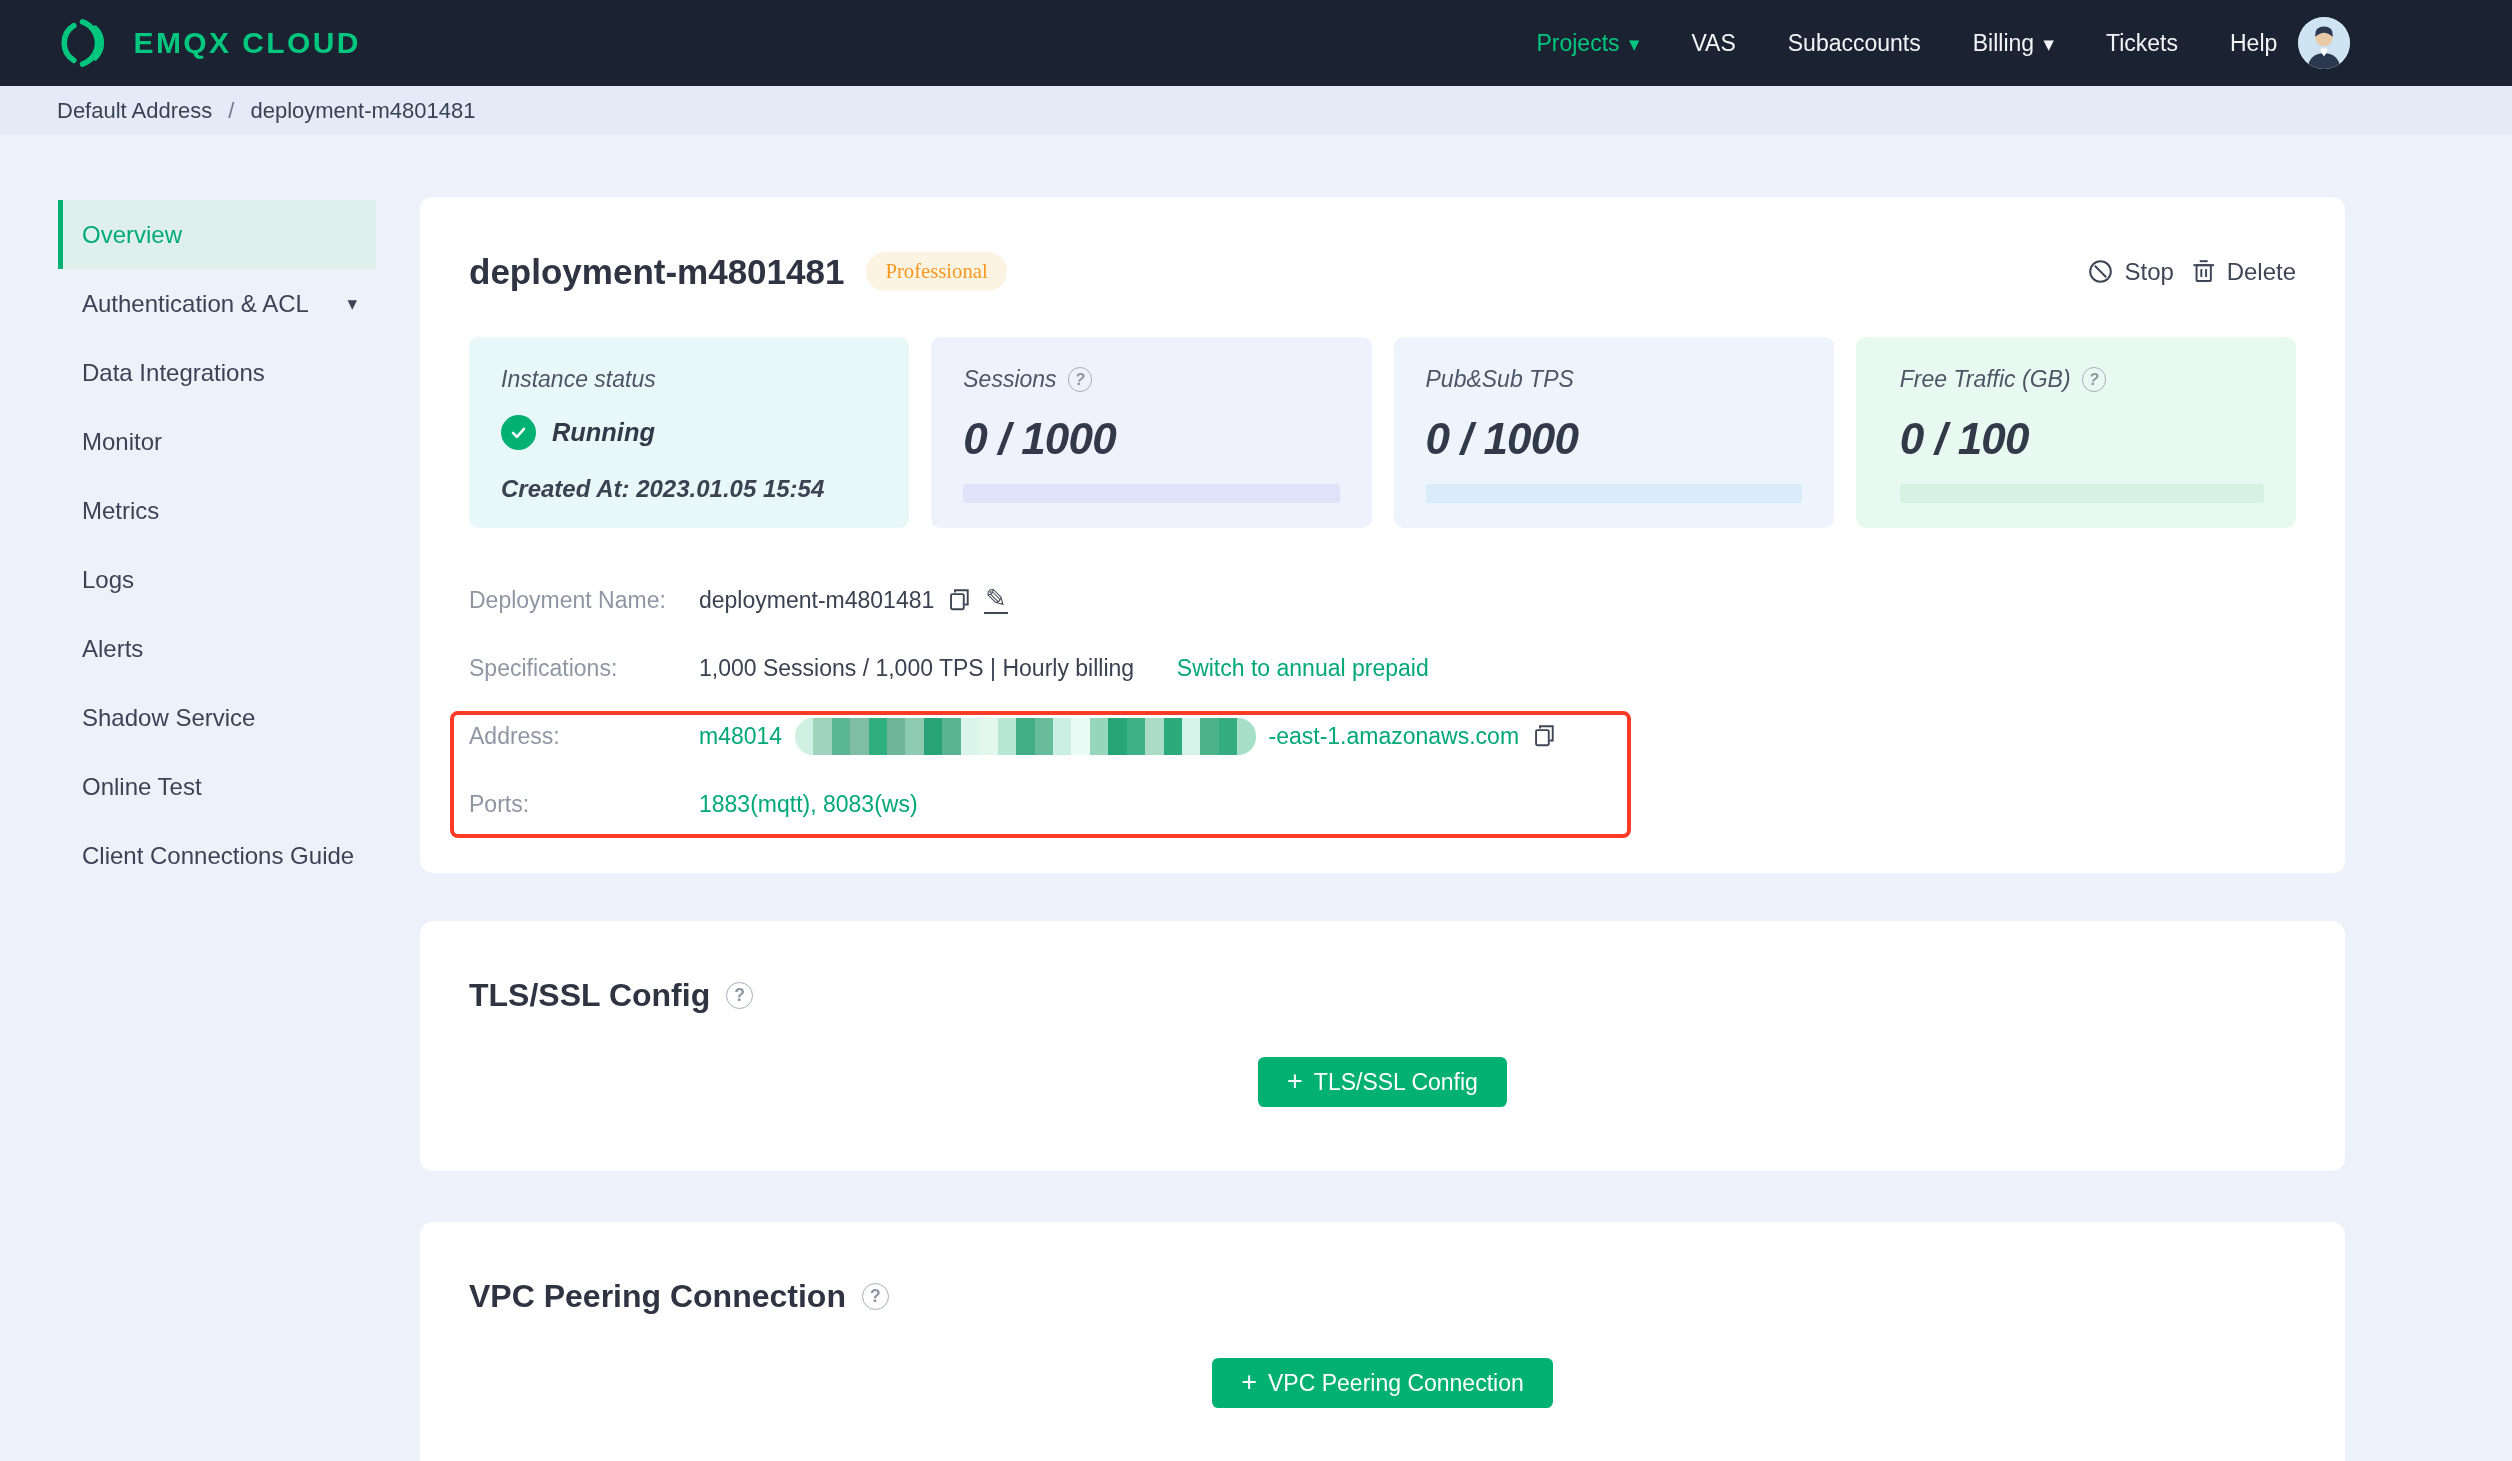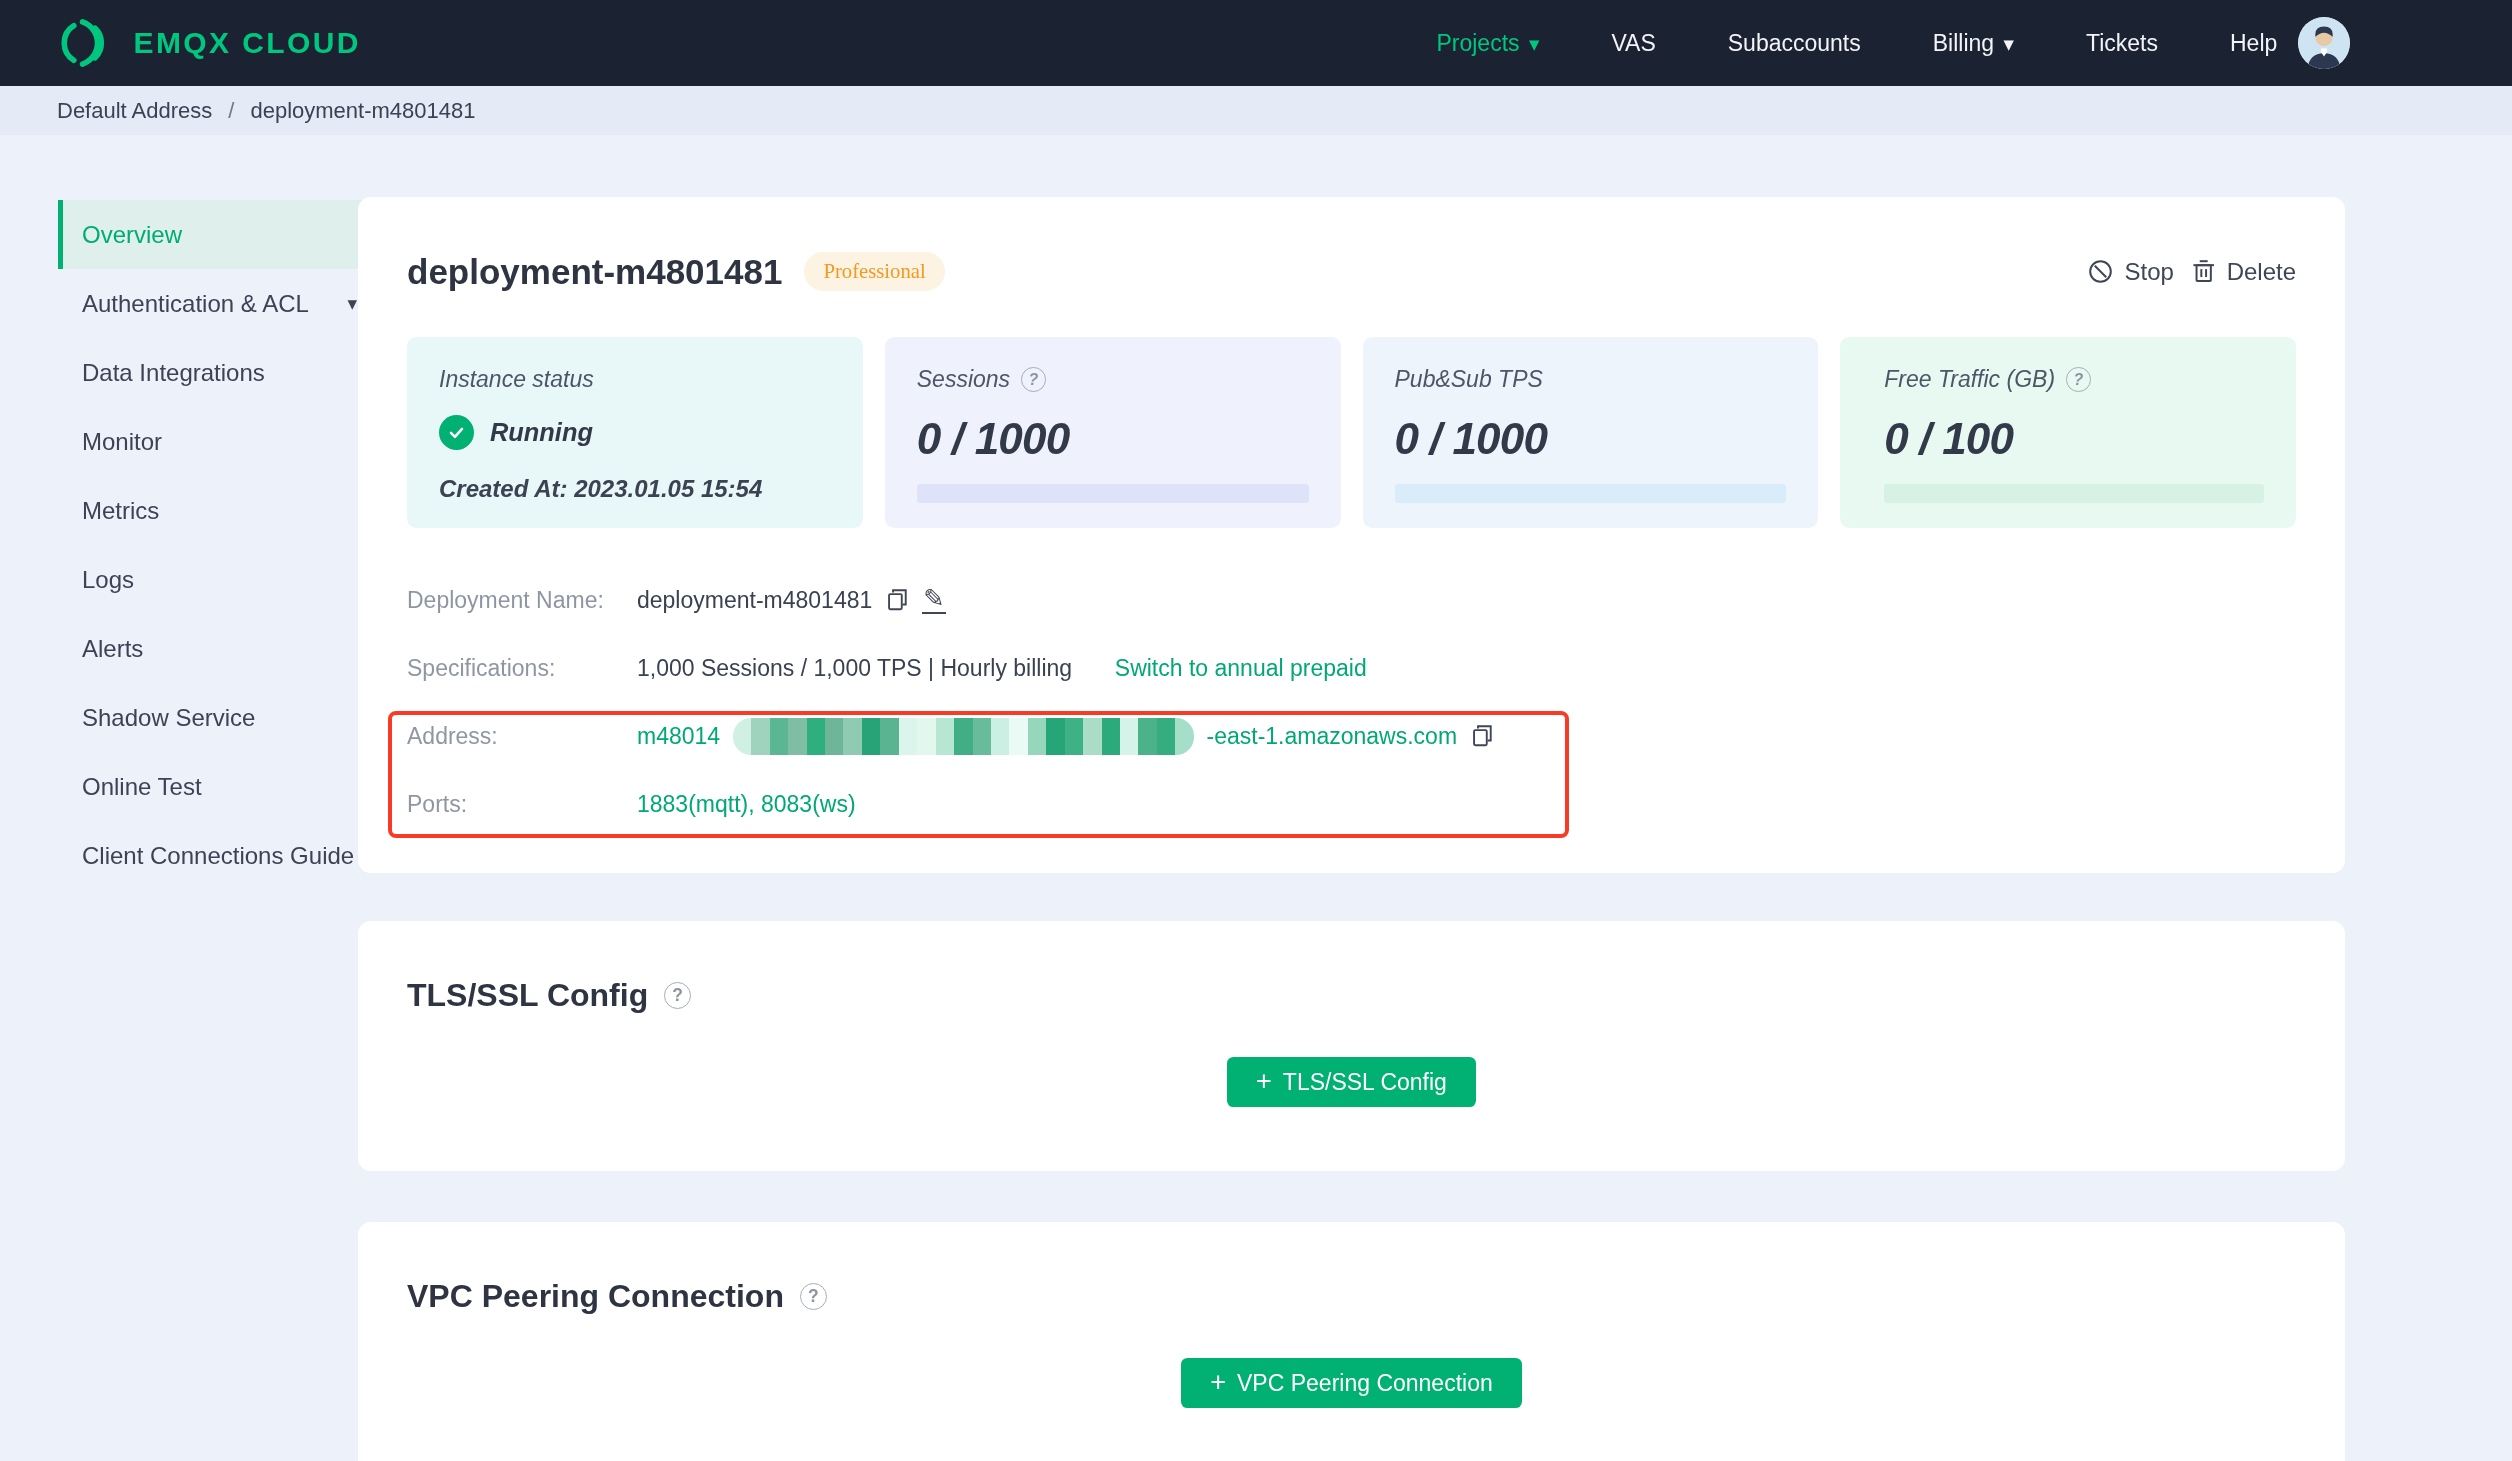--- a/index.html
+++ b/index.html
@@ -19,31 +19,31 @@
   body{
     width:2512px;height:1462px;overflow:hidden;
     background:#edf1fa;
     font-family:"Liberation Sans","DejaVu Sans",sans-serif;
     color:#353c4a;
   }
   
   .navbar{height:86px;background:var(--navbar-bg);display:flex;align-items:center;padding:0 162px 0 54px;}
   .brand{display:flex;align-items:center;gap:17.5px;cursor:pointer;}
   .brand-text{color:#00c67e;font-size:30px;font-weight:bold;letter-spacing:2.4px;}
-  .nav-links{margin-left:auto;display:flex;align-items:center;gap:72px;font-size:23px;color:#f2f4f8;font-weight:500;}
+  .nav-links{margin-left:auto;display:flex;align-items:center;gap:52px;font-size:23px;color:#f2f4f8;font-weight:500;}
   .nav-item{display:flex;align-items:center;gap:9.5px;cursor:pointer;white-space:nowrap;}
   .nav-item.active{color:#00c67e;}
   .caret-down::after{content:"▾";font-size:20.7px;line-height:1;position:relative;top:1.6px;}
   .avatar{width:52px;height:52px;border-radius:50%;background:#cfe4f2;margin-left:20.7px;overflow:hidden;flex-shrink:0;cursor:pointer;}
   
   .breadcrumb{height:49px;background:#e4eaf6;display:flex;align-items:center;gap:16px;padding:0 57px;font-size:22px;color:#3b4254;}
   .breadcrumb .sep{color:#707888;}
   
   .layout{display:flex;align-items:flex-start;}
-  .sidebar{width:358px;flex-shrink:0;padding-top:65px;}
+  .sidebar{width:420px;flex-shrink:0;padding-top:65px;}
   .side-item{margin-left:58px;width:318px;height:69px;display:flex;align-items:center;border-left:5.6px solid transparent;padding:0 19px;font-size:24px;color:#3c4354;cursor:pointer;}
   .side-item.active{background:#dff0ec;border-left-color:var(--accent-green);color:#00ab75;}
   .side-item .item-caret{margin-left:auto;color:#3c4354;font-size:19px;}
   .side-item .item-caret::after{content:"▾";}
   .content{flex:1;padding:62px 167px 0 0;}
   .card{background:#fff;border-radius:12.7px;}
   
   .overview-card{padding:46px 49px 35px;}
   .title-row{display:flex;align-items:center;height:57px;}
   .deploy-title{font-size:35px;font-weight:bold;color:#2e3442;margin:0;}

